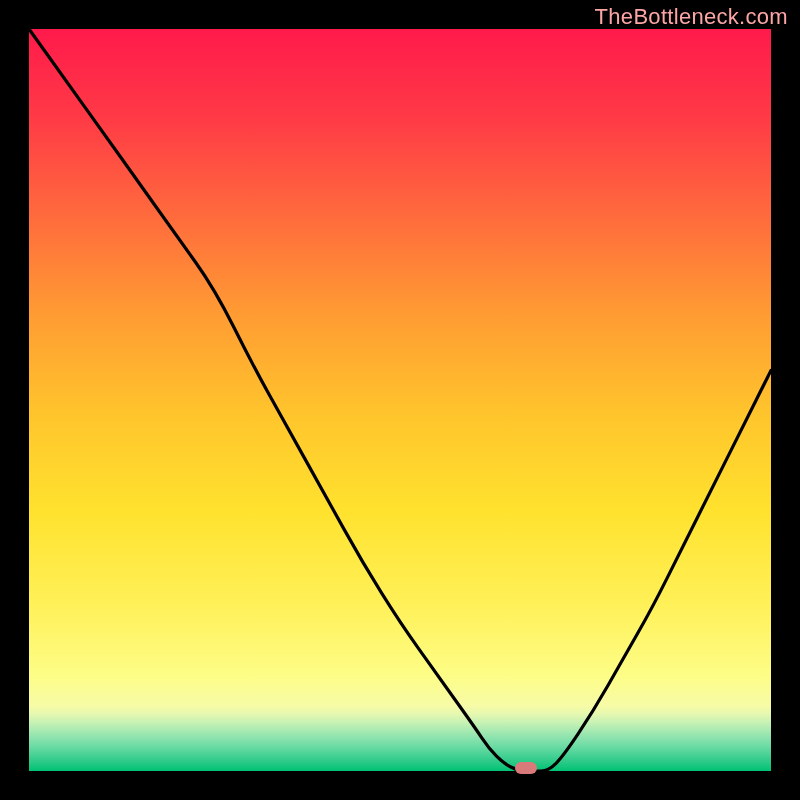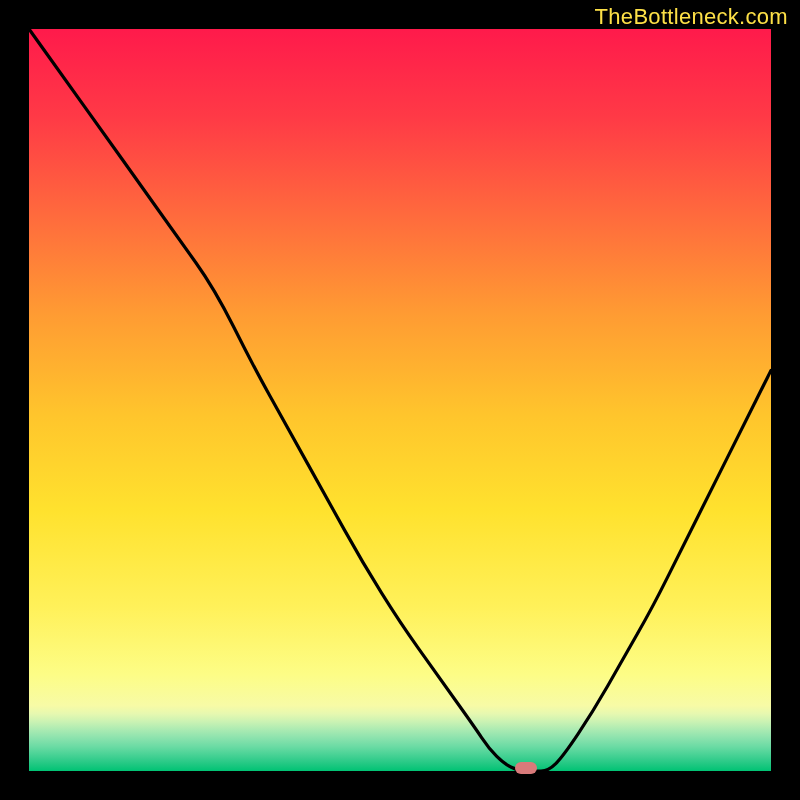--- a/index.html
+++ b/index.html
@@ -43,21 +43,21 @@
       #4fd498 97.6%,
       #36cd8d 98.4%,
       #1cc780 99.2%,
       #00c374 100%
     );
   }
   .watermark {
     position: absolute;
     top: 4px;
     right: 12px;
-    color: #fde047;
+    color: #fca5a5;
     font-size: 22px;
     letter-spacing: 0.3px;
     font-weight: 500;
   }
   svg.curve {
     position: absolute;
     left: 0;
     top: 0;
     width: 742px;
     height: 742px;

